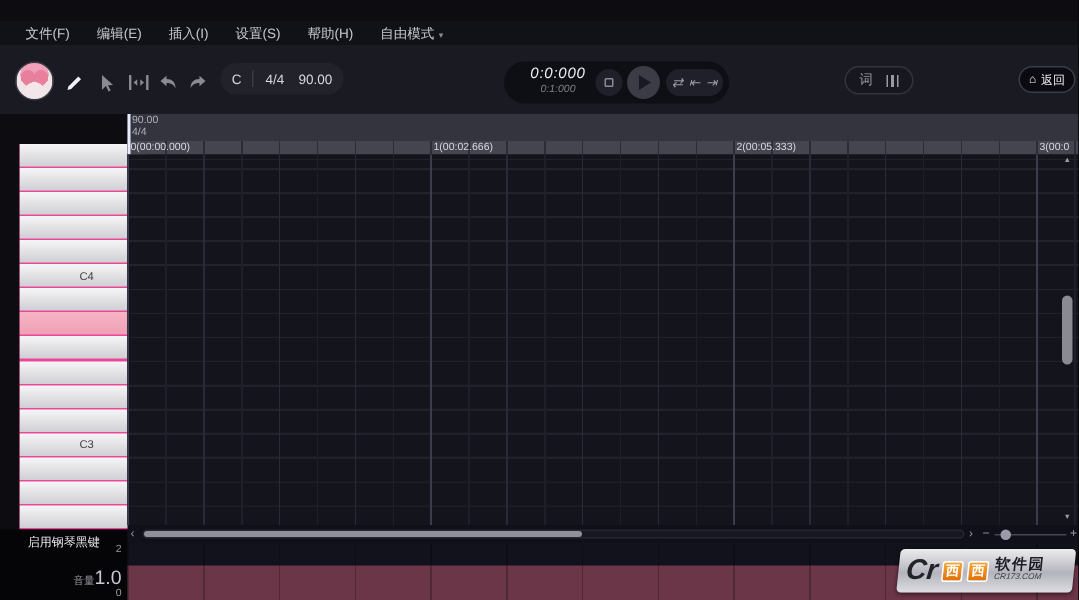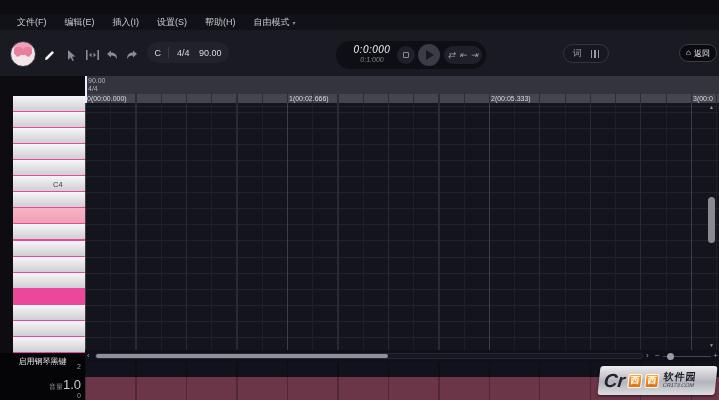--- a/index.html
+++ b/index.html
@@ -262,20 +262,24 @@
       </div>
       <div class="pkey" style="top: 144.54px;">
         <span class="deg">4</span>
       </div>
       <div class="pkey" style="top: 160.6px;">
         <span class="deg">3</span>
       </div>
       <div class="pkey" style="top: 176.66px;">
         <span class="deg">2</span>
       </div>
+      <div class="pkey" style="top: 192.72px;">
+        <span class="deg">1</span>
+        <span class="note">C3</span>
+      </div>
       <div class="pkey" style="top: 208.78px;">
         <span class="deg">7</span>
       </div>
       <div class="pkey" style="top: 224.84px;">
         <span class="deg">6</span>
       </div>
       <div class="pkey" style="top: 240.9px;">
         <span class="deg">5</span>
       </div>
     </div>

